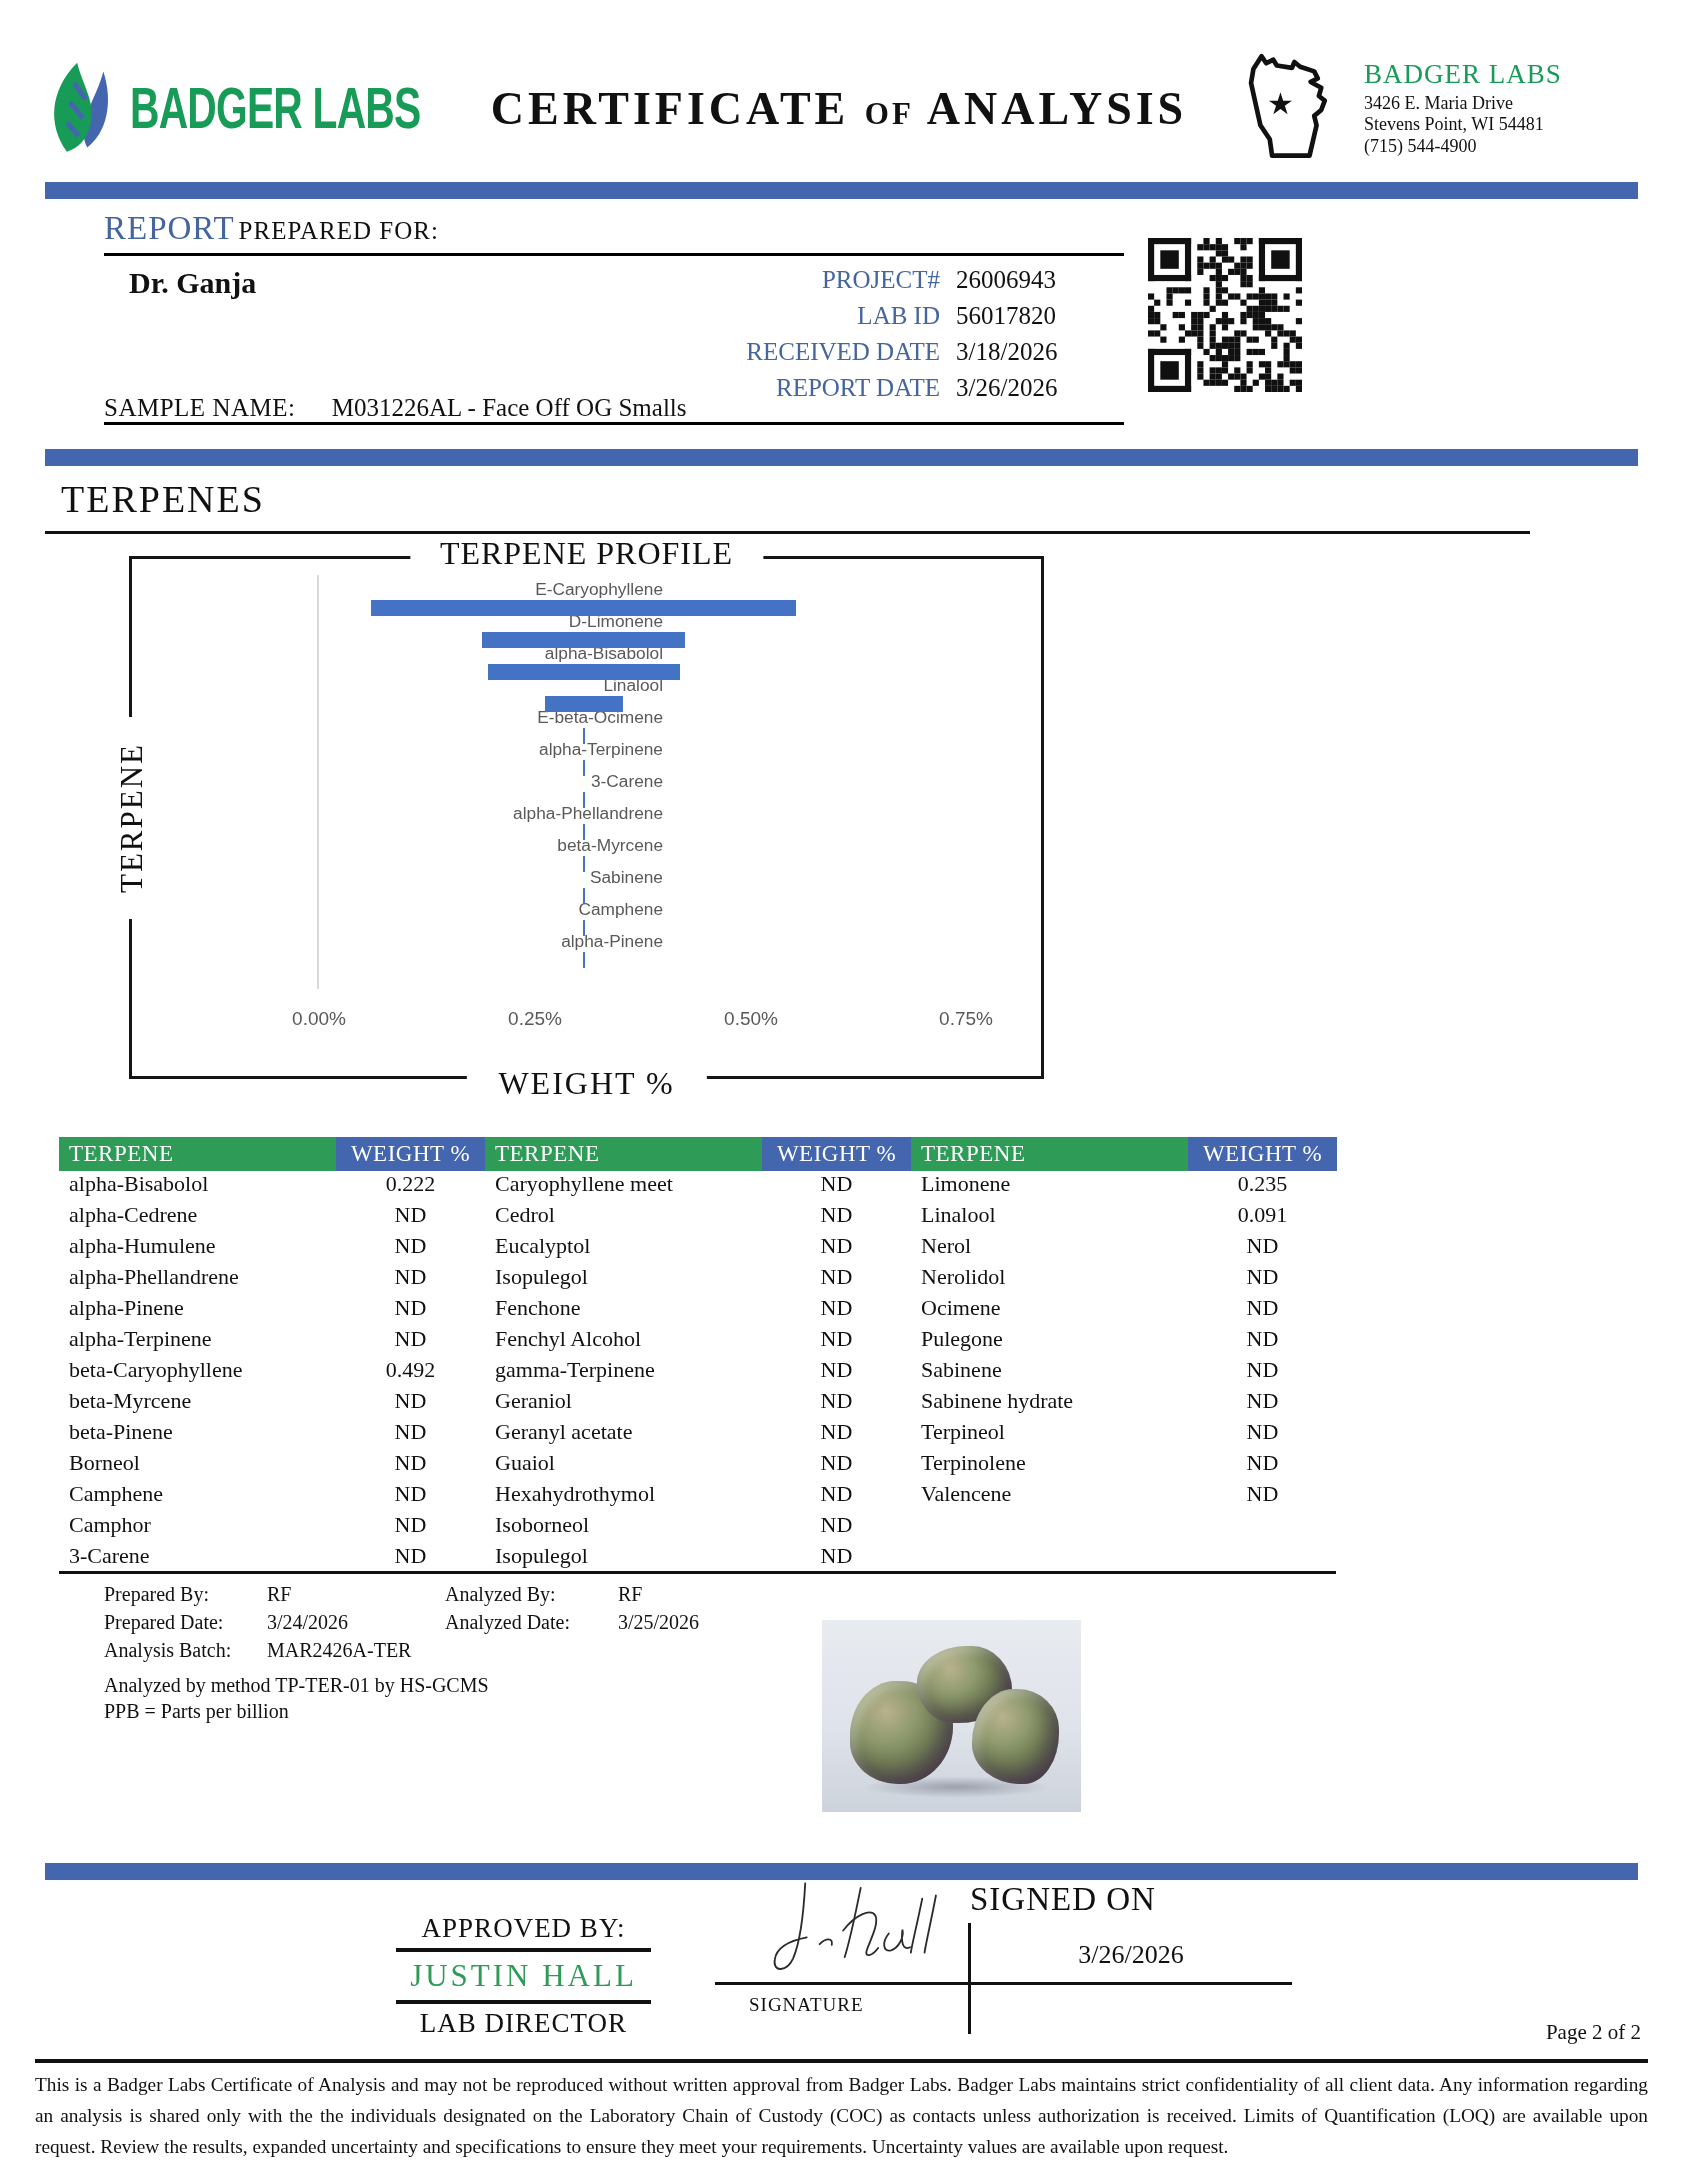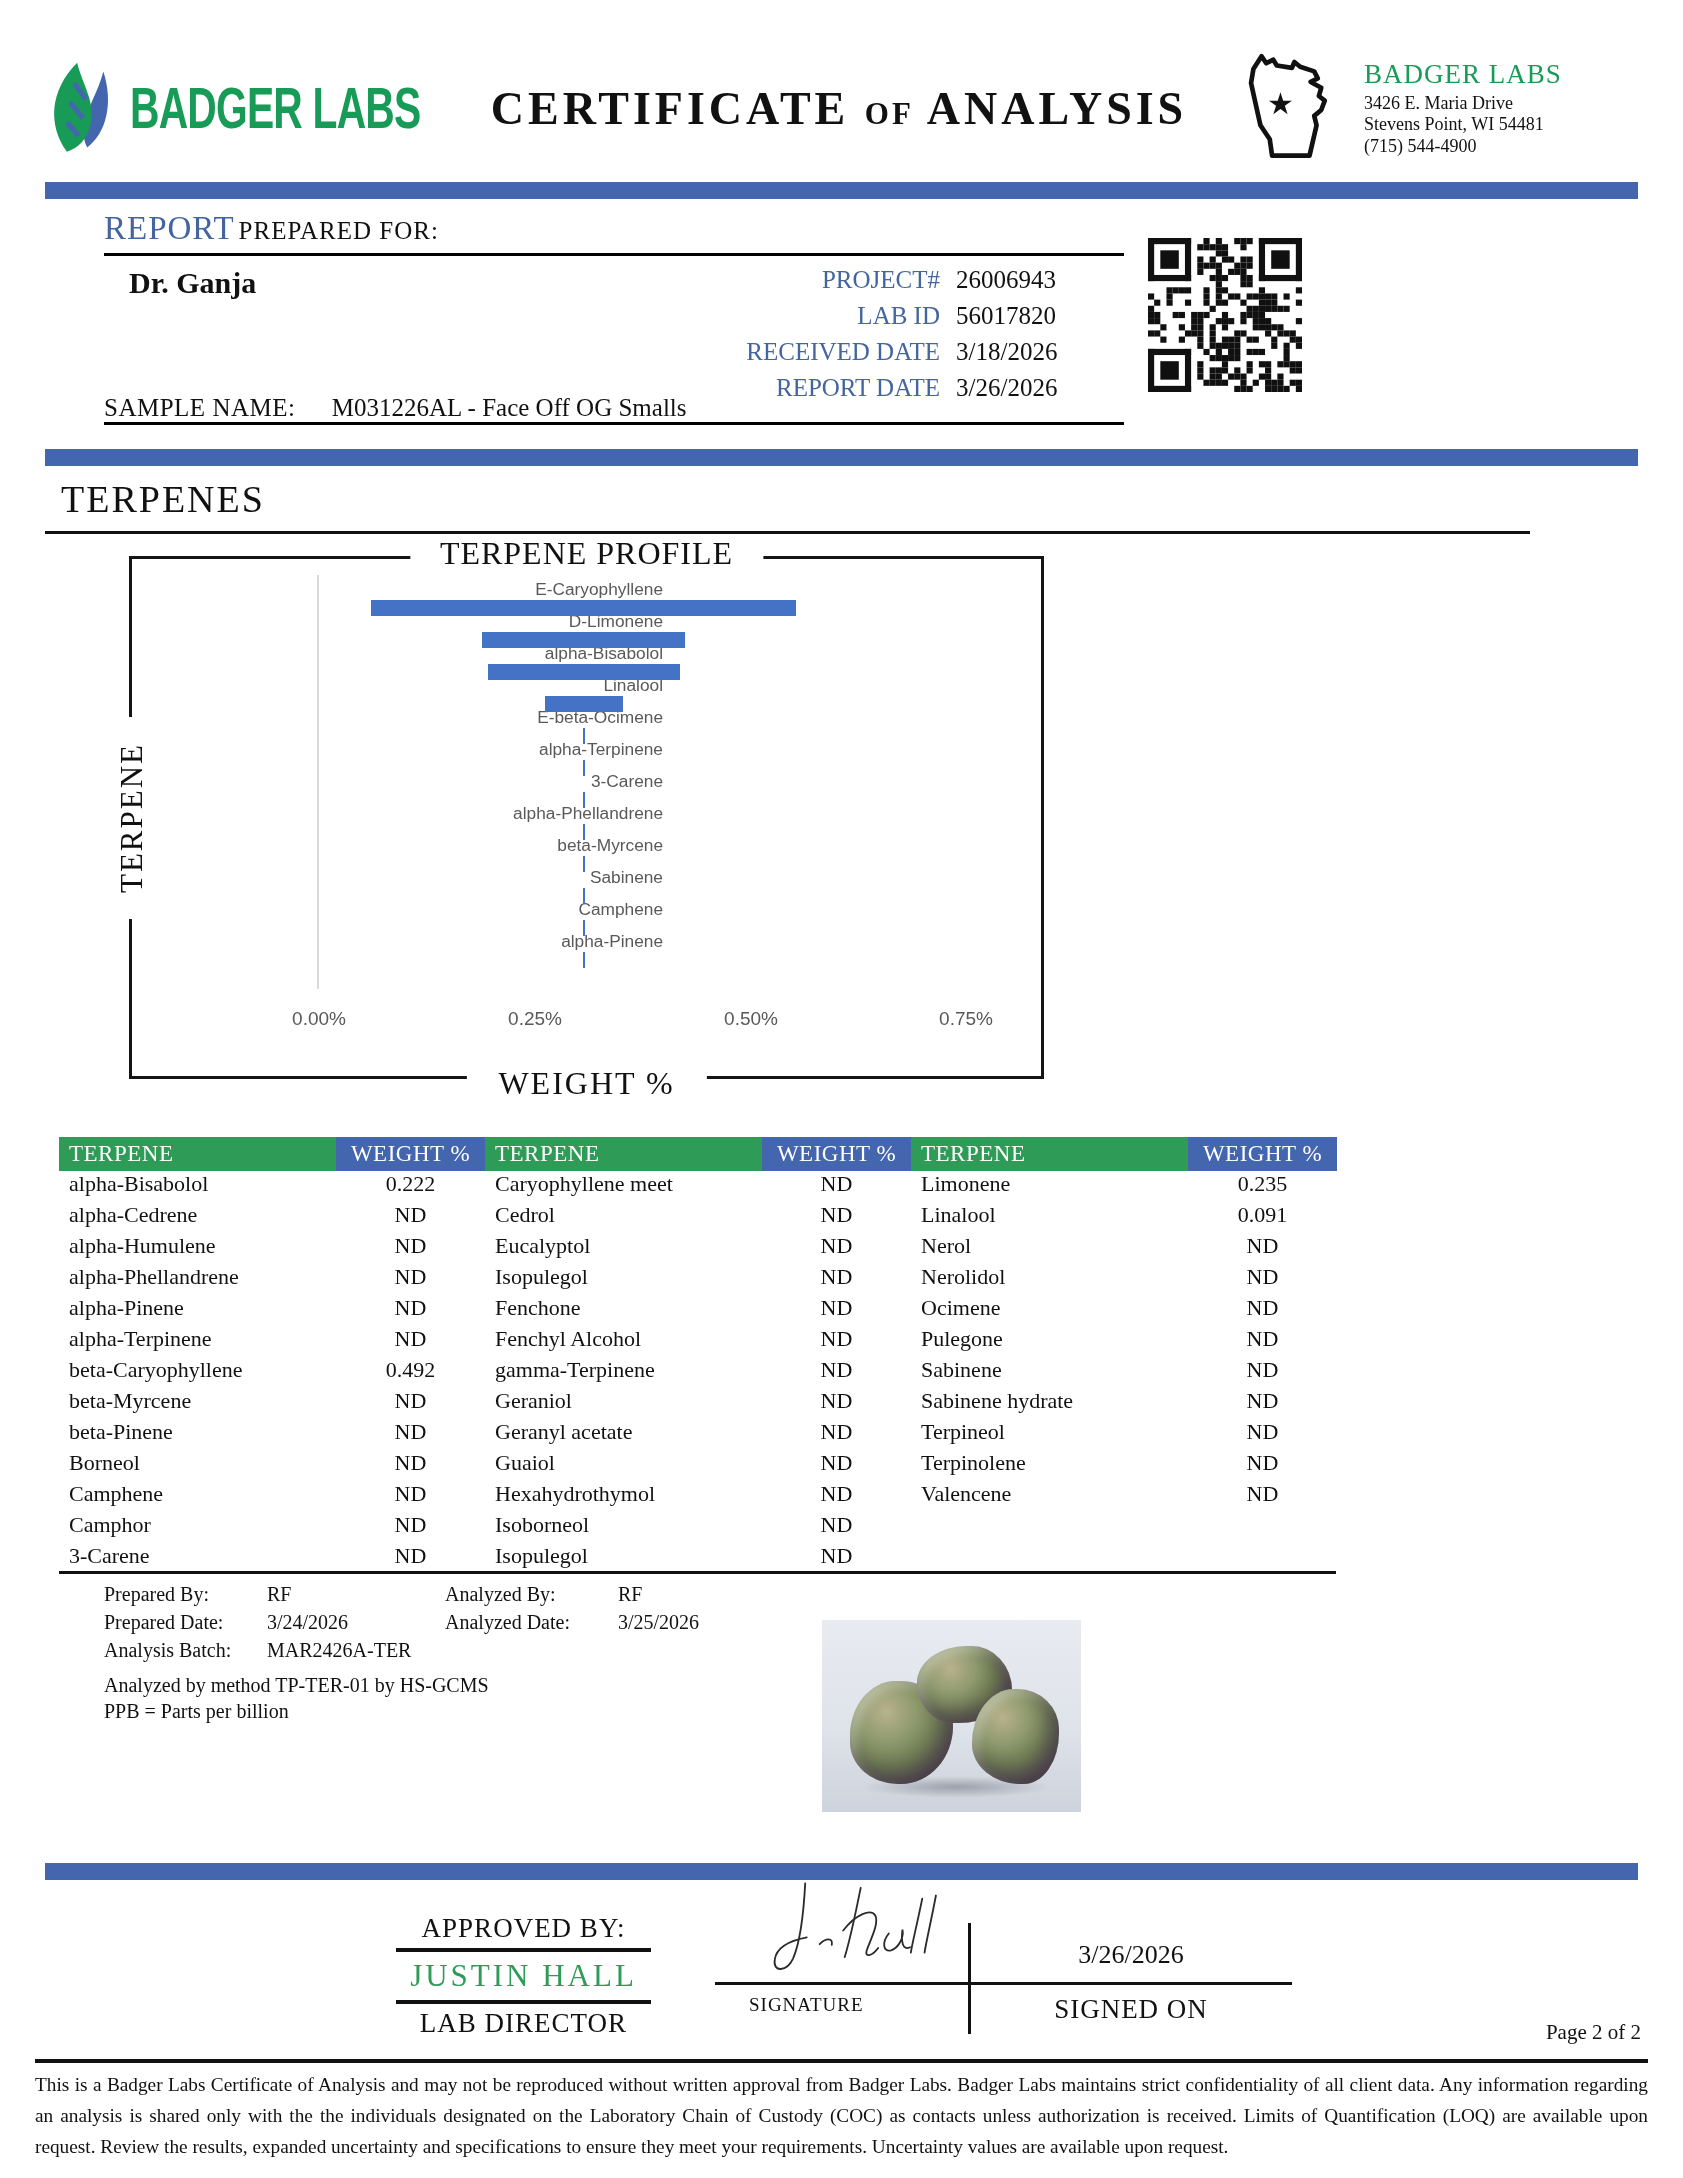--- a/index.html
+++ b/index.html
@@ -92,21 +92,21 @@
   .app-left{position:absolute;top:1913px;left:396px;width:255px;text-align:center;}
   .app-by{font-size:27px;letter-spacing:1px;}
   .app-line{height:4px;background:#111;margin:4px 0;}
   .app-name{color:var(--table_green);font-size:31px;letter-spacing:3px;padding:2px 0;}
   .app-role{font-size:27px;letter-spacing:1px;margin-top:4px;}
   .sig-svg{position:absolute;top:1877px;left:733px;width:228px;height:107px;}
   .sig-line{position:absolute;top:1982px;left:715px;width:255px;height:3px;background:#111;}
   .signed-line{position:absolute;top:1982px;left:970px;width:322px;height:3px;background:#111;}
   .vdiv{position:absolute;top:1923px;left:968px;width:3px;height:111px;background:#111;}
   .sig-label{position:absolute;top:1994px;left:749px;width:255px;text-align:left;font-size:19px;letter-spacing:1px;}
-  .signed-label{position:absolute;top:1994px;left:970px;width:322px;text-align:center;font-size:27px;letter-spacing:1px;}
+  .signed-label{position:absolute;top:1881px;left:970px;width:322px;font-size:33px;letter-spacing:1px;}
   .signed-date{position:absolute;top:1940px;left:970px;width:322px;text-align:center;font-size:26px;}
 
   
   .page-num{position:absolute;top:2020px;right:42px;font-size:21px;margin-left:47px;}
   .foot-rule{position:absolute;top:2059px;left:35px;right:35px;height:4px;background:#111;}
   .disclaimer{position:absolute;top:2069px;left:35px;right:35px;font-size:19.3px;line-height:31px;text-align:justify;}
 </style>
 </head>
 <body>
 

